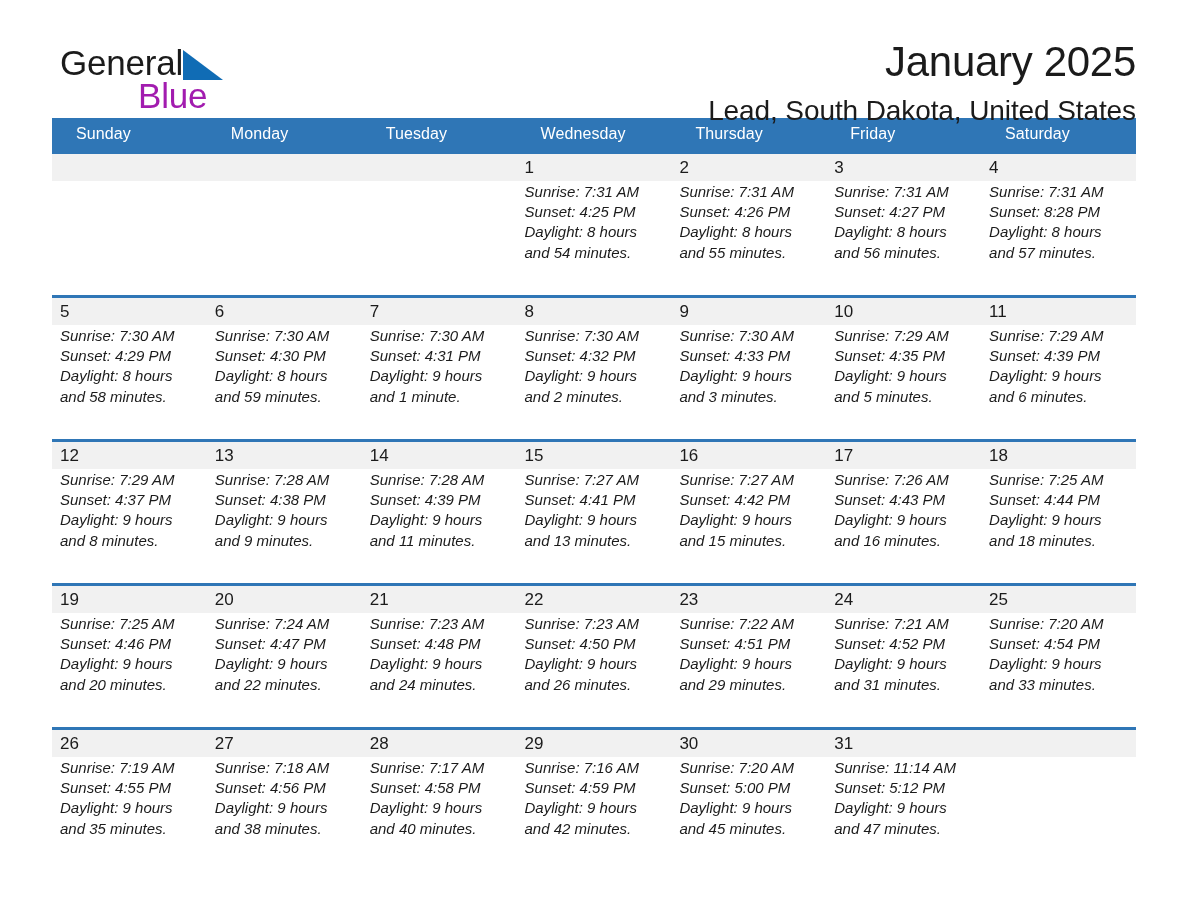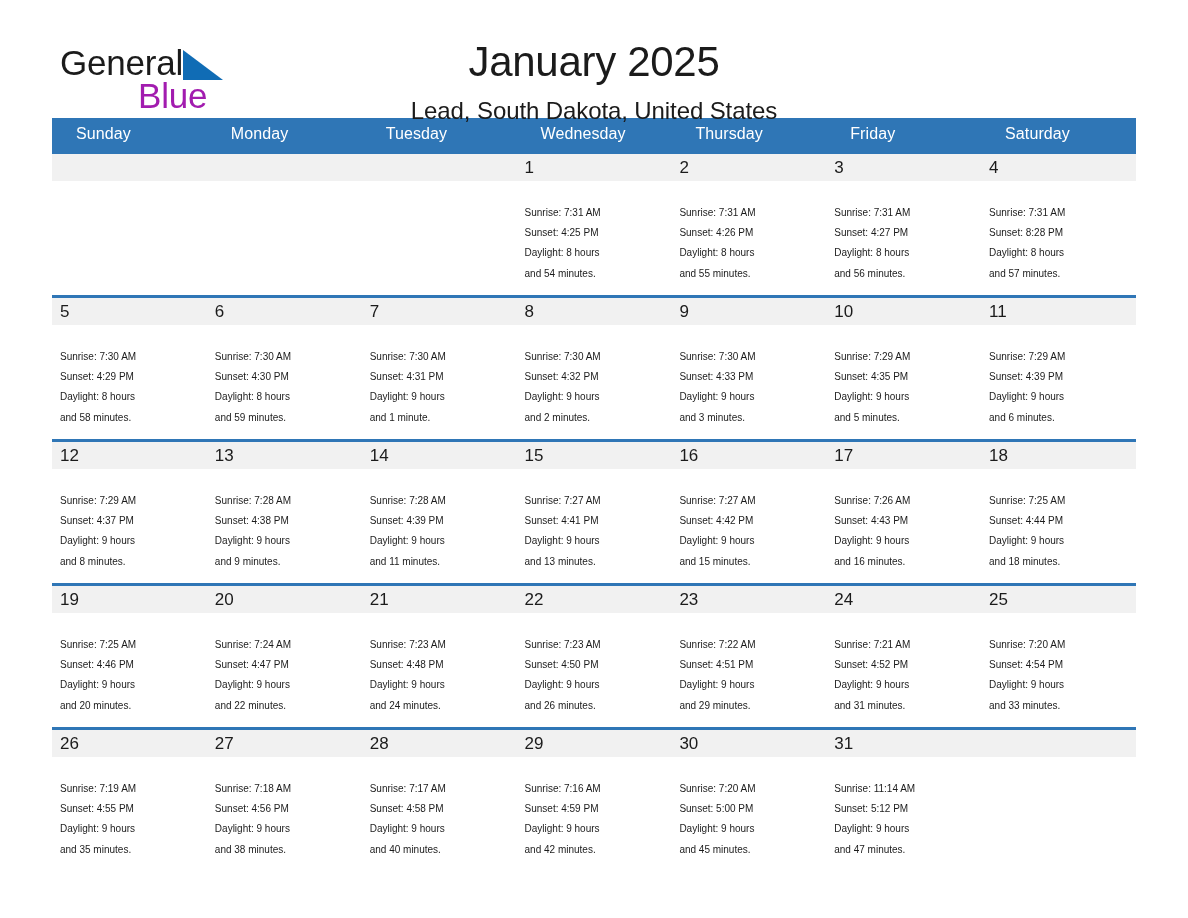--- a/index.html
+++ b/index.html
@@ -61,32 +61,32 @@
   .logo-row2 {
     display: block;
     font-size: 35px;
     line-height: 36px;
     color: #a21caf;
     letter-spacing: -0.2px;
     margin-left: 78px;
     margin-top: -4px;
   }
   .title-wrap {
-    text-align: center;
+    text-align: right;
   }
   .cal-title {
     font-size: 42px;
     line-height: 48px;
     color: #1b1b1b;
     font-weight: normal;
     margin: 0;
     letter-spacing: -0.3px;
   }
   .cal-subtitle {
-    font-size: 24px;
+    font-size: 28px;
     line-height: 30px;
     color: #1b1b1b;
     margin: 10px 0 0 0;
     font-weight: normal;
     letter-spacing: -0.1px;
   }
 
   
   .calendar {
     width: 1084px;
@@ -122,24 +122,25 @@
     background: #f1f1f1;
     height: 27px;
     line-height: 27px;
     font-size: 17px;
     color: #1b1b1b;
     padding-left: 8px;
     box-sizing: border-box;
   }
   .cell-empty .daynum { color: transparent; }
   .info {
-    padding: 22px 8px 0 8px;
-    font-size: 10px;
+    padding: 1px 8px 0 8px;
+    font-size: 15px;
     line-height: 20.2px;
     color: #1b1b1b;
+    font-style: italic;
   }
   .info div { white-space: nowrap; }
   .spacer-row td { height: 10px; padding: 0; border: 0; background: #ffffff; }
 </style>
 </head>
 <body>
 
 <div class="page">
 
   <div class="header">

